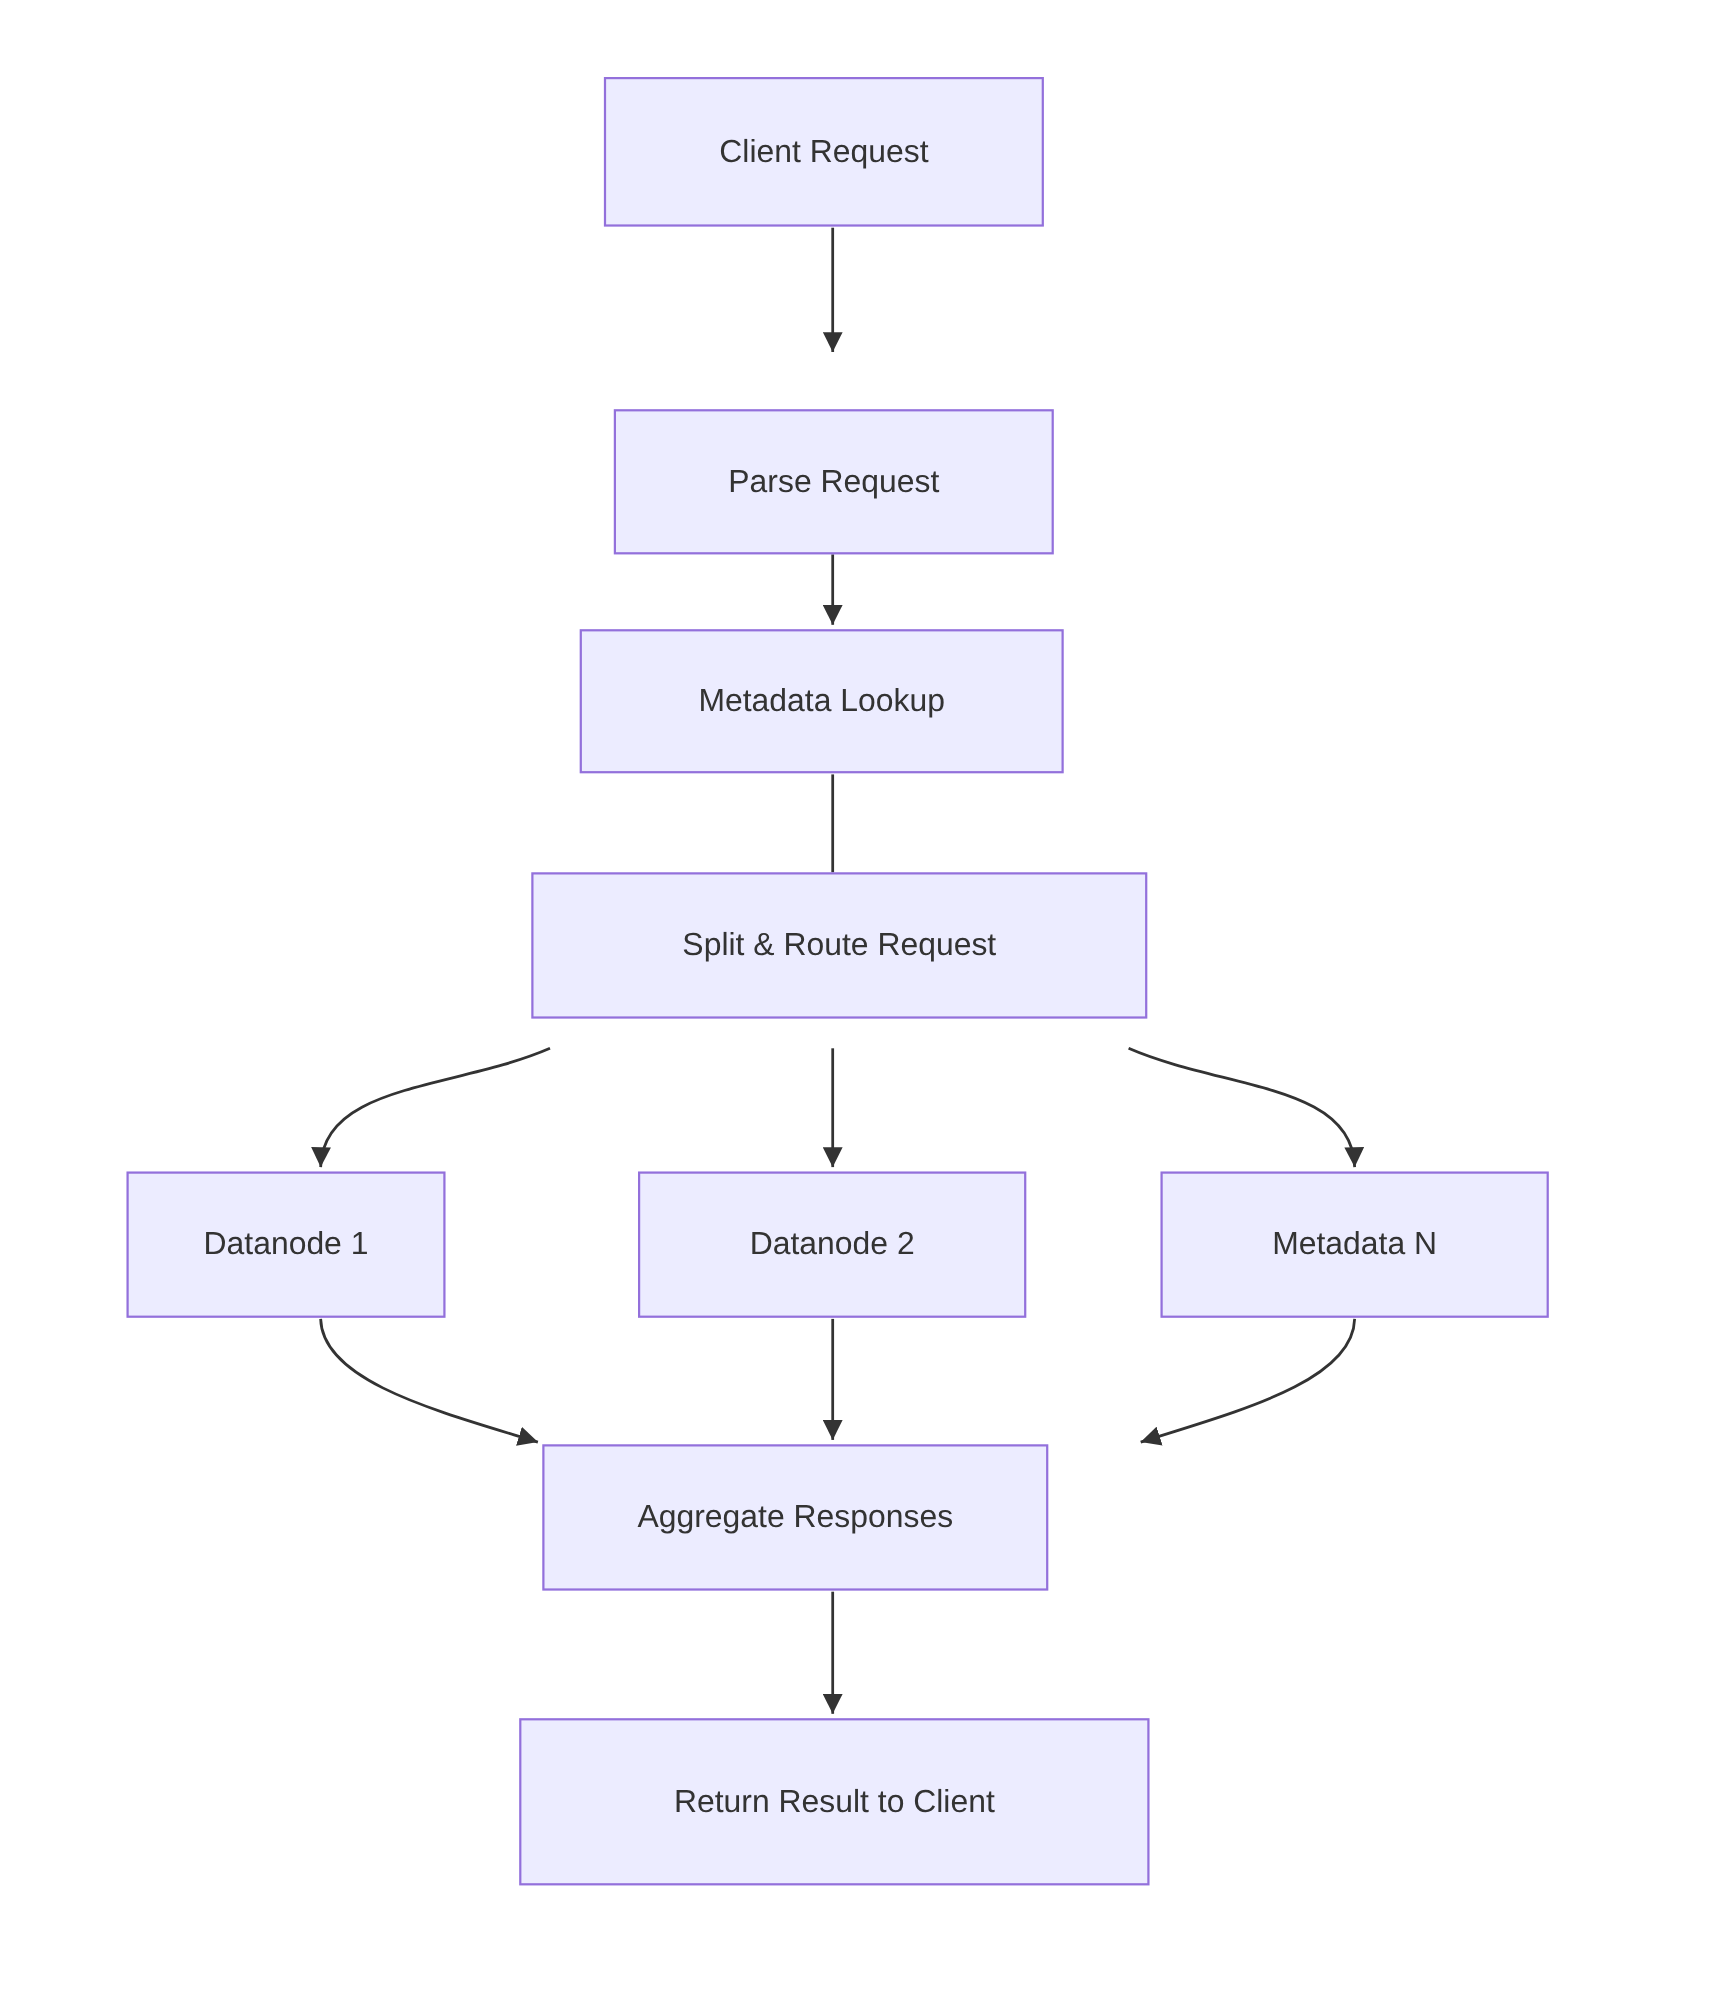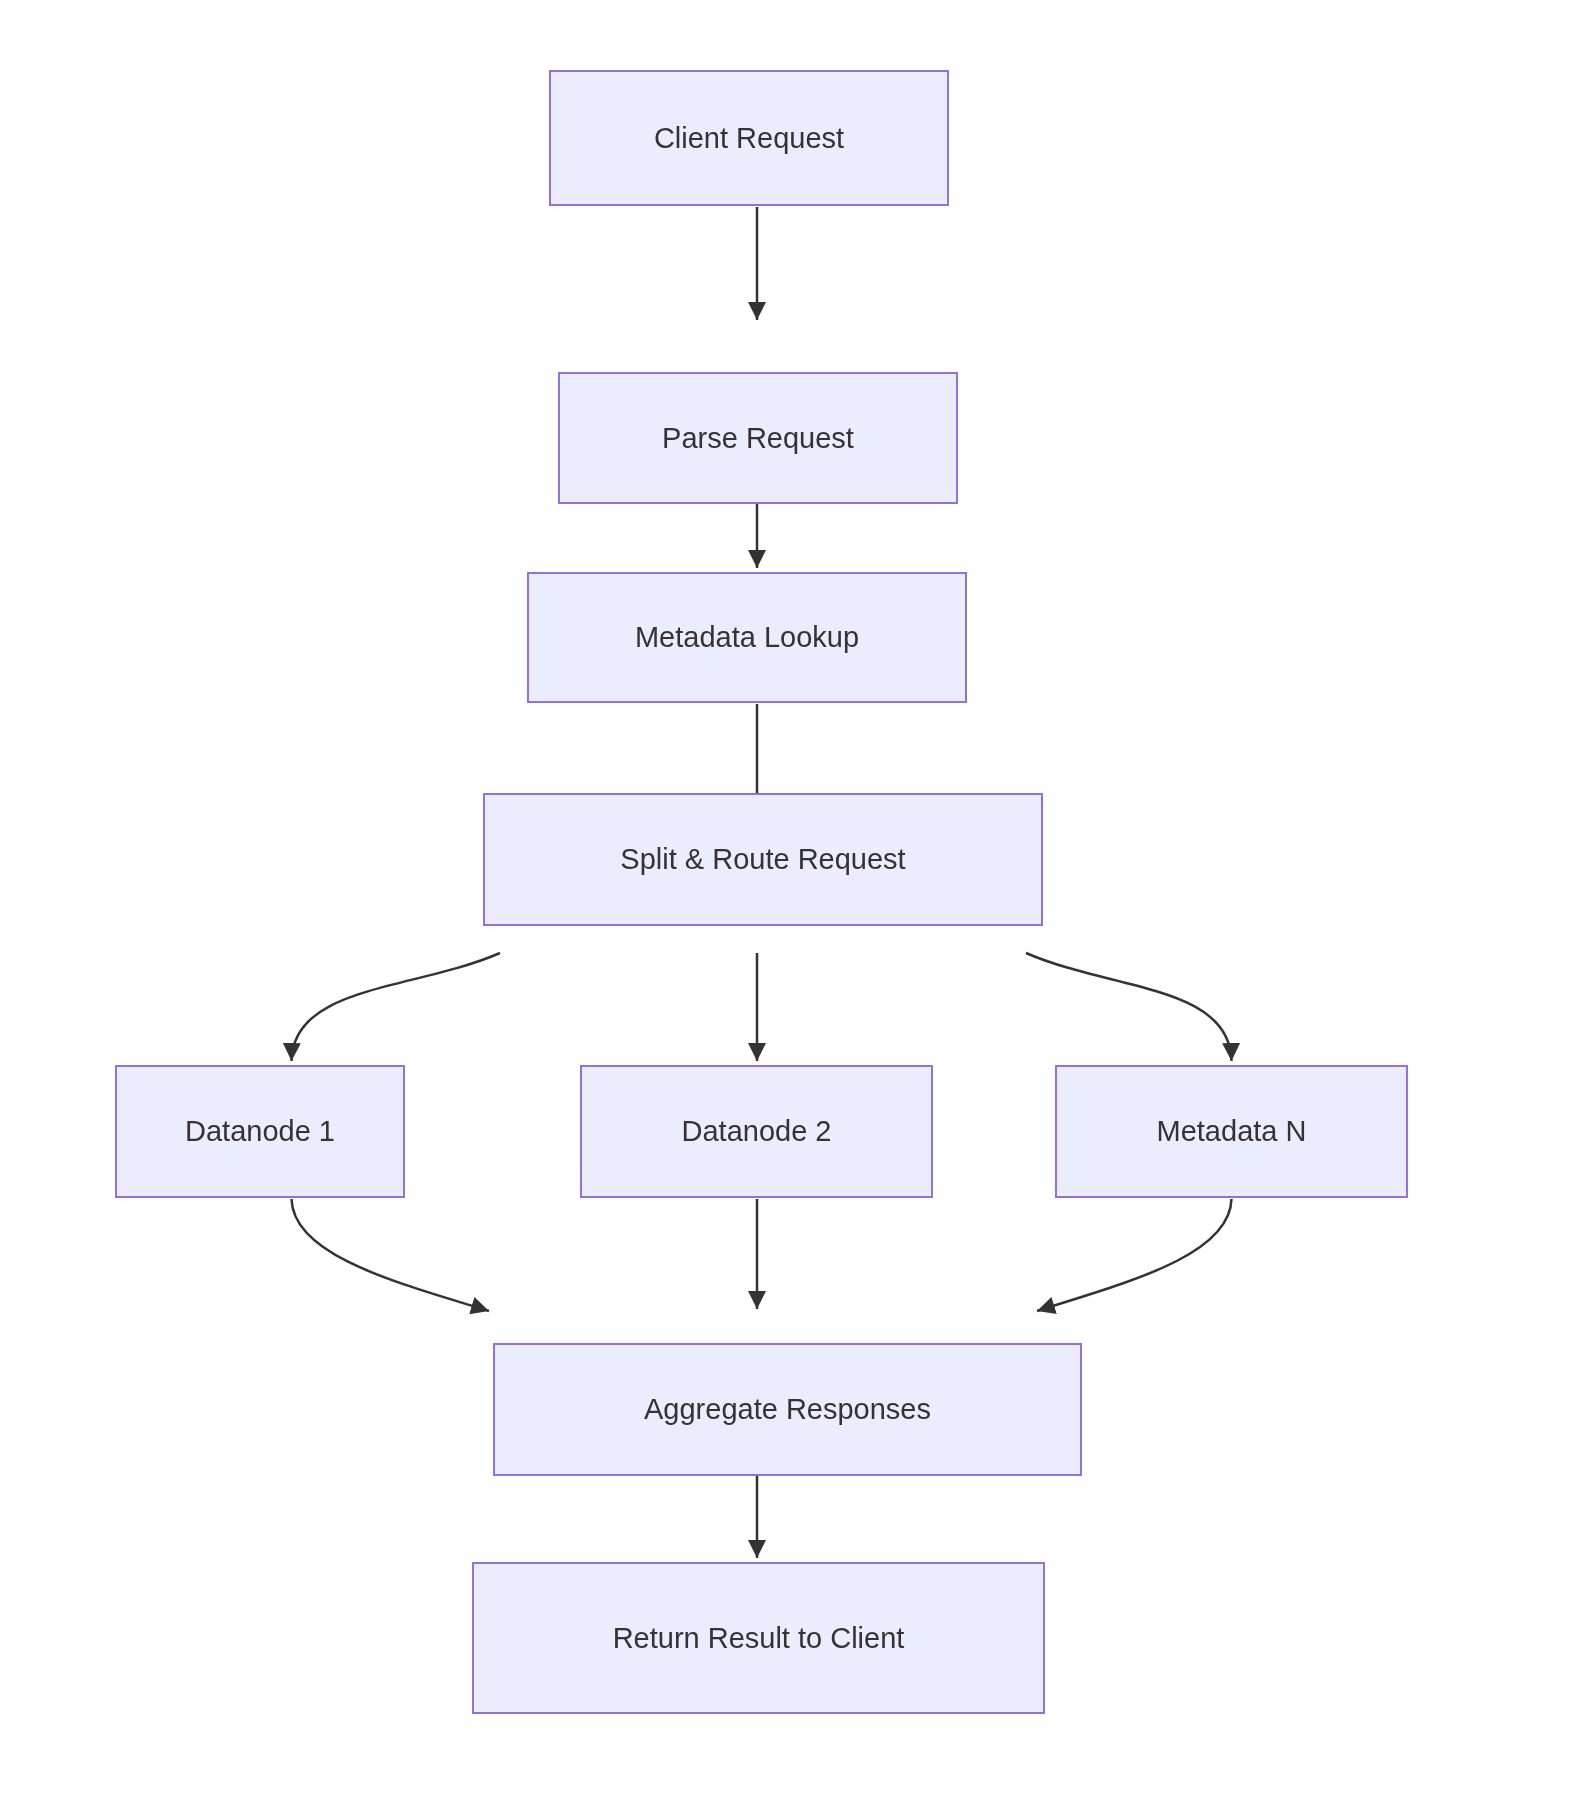--- a/index.html
+++ b/index.html
@@ -85,20 +85,20 @@
       </div>
       <div class="node" style="left: 115px; top: 1065px; width: 290px; height: 133px; text-align: right;">
         <span class="node-label">Datanode 1</span>
       </div>
       <div class="node" style="left: 580px; top: 1065px; width: 353px; height: 133px; text-align: center;">
         <span class="node-label">Datanode 2</span>
       </div>
       <div class="node" style="left: 1055px; top: 1065px; width: 353px; height: 133px;">
         <span class="node-label">Metadata N</span>
       </div>
-      <div class="node" style="left: 493px; top: 1343px; width: 589px; height: 133px;">
+      <div class="node" style="left: 493px; top: 1313px; width: 460px; height: 133px;">
         <span class="node-label">Aggregate Responses</span>
       </div>
       <div class="node" style="left: 472px; top: 1562px; width: 573px; height: 152px;">
         <span class="node-label">Return Result to Client</span>
       </div>
     </div>
 </div>
 
 </body></html>

